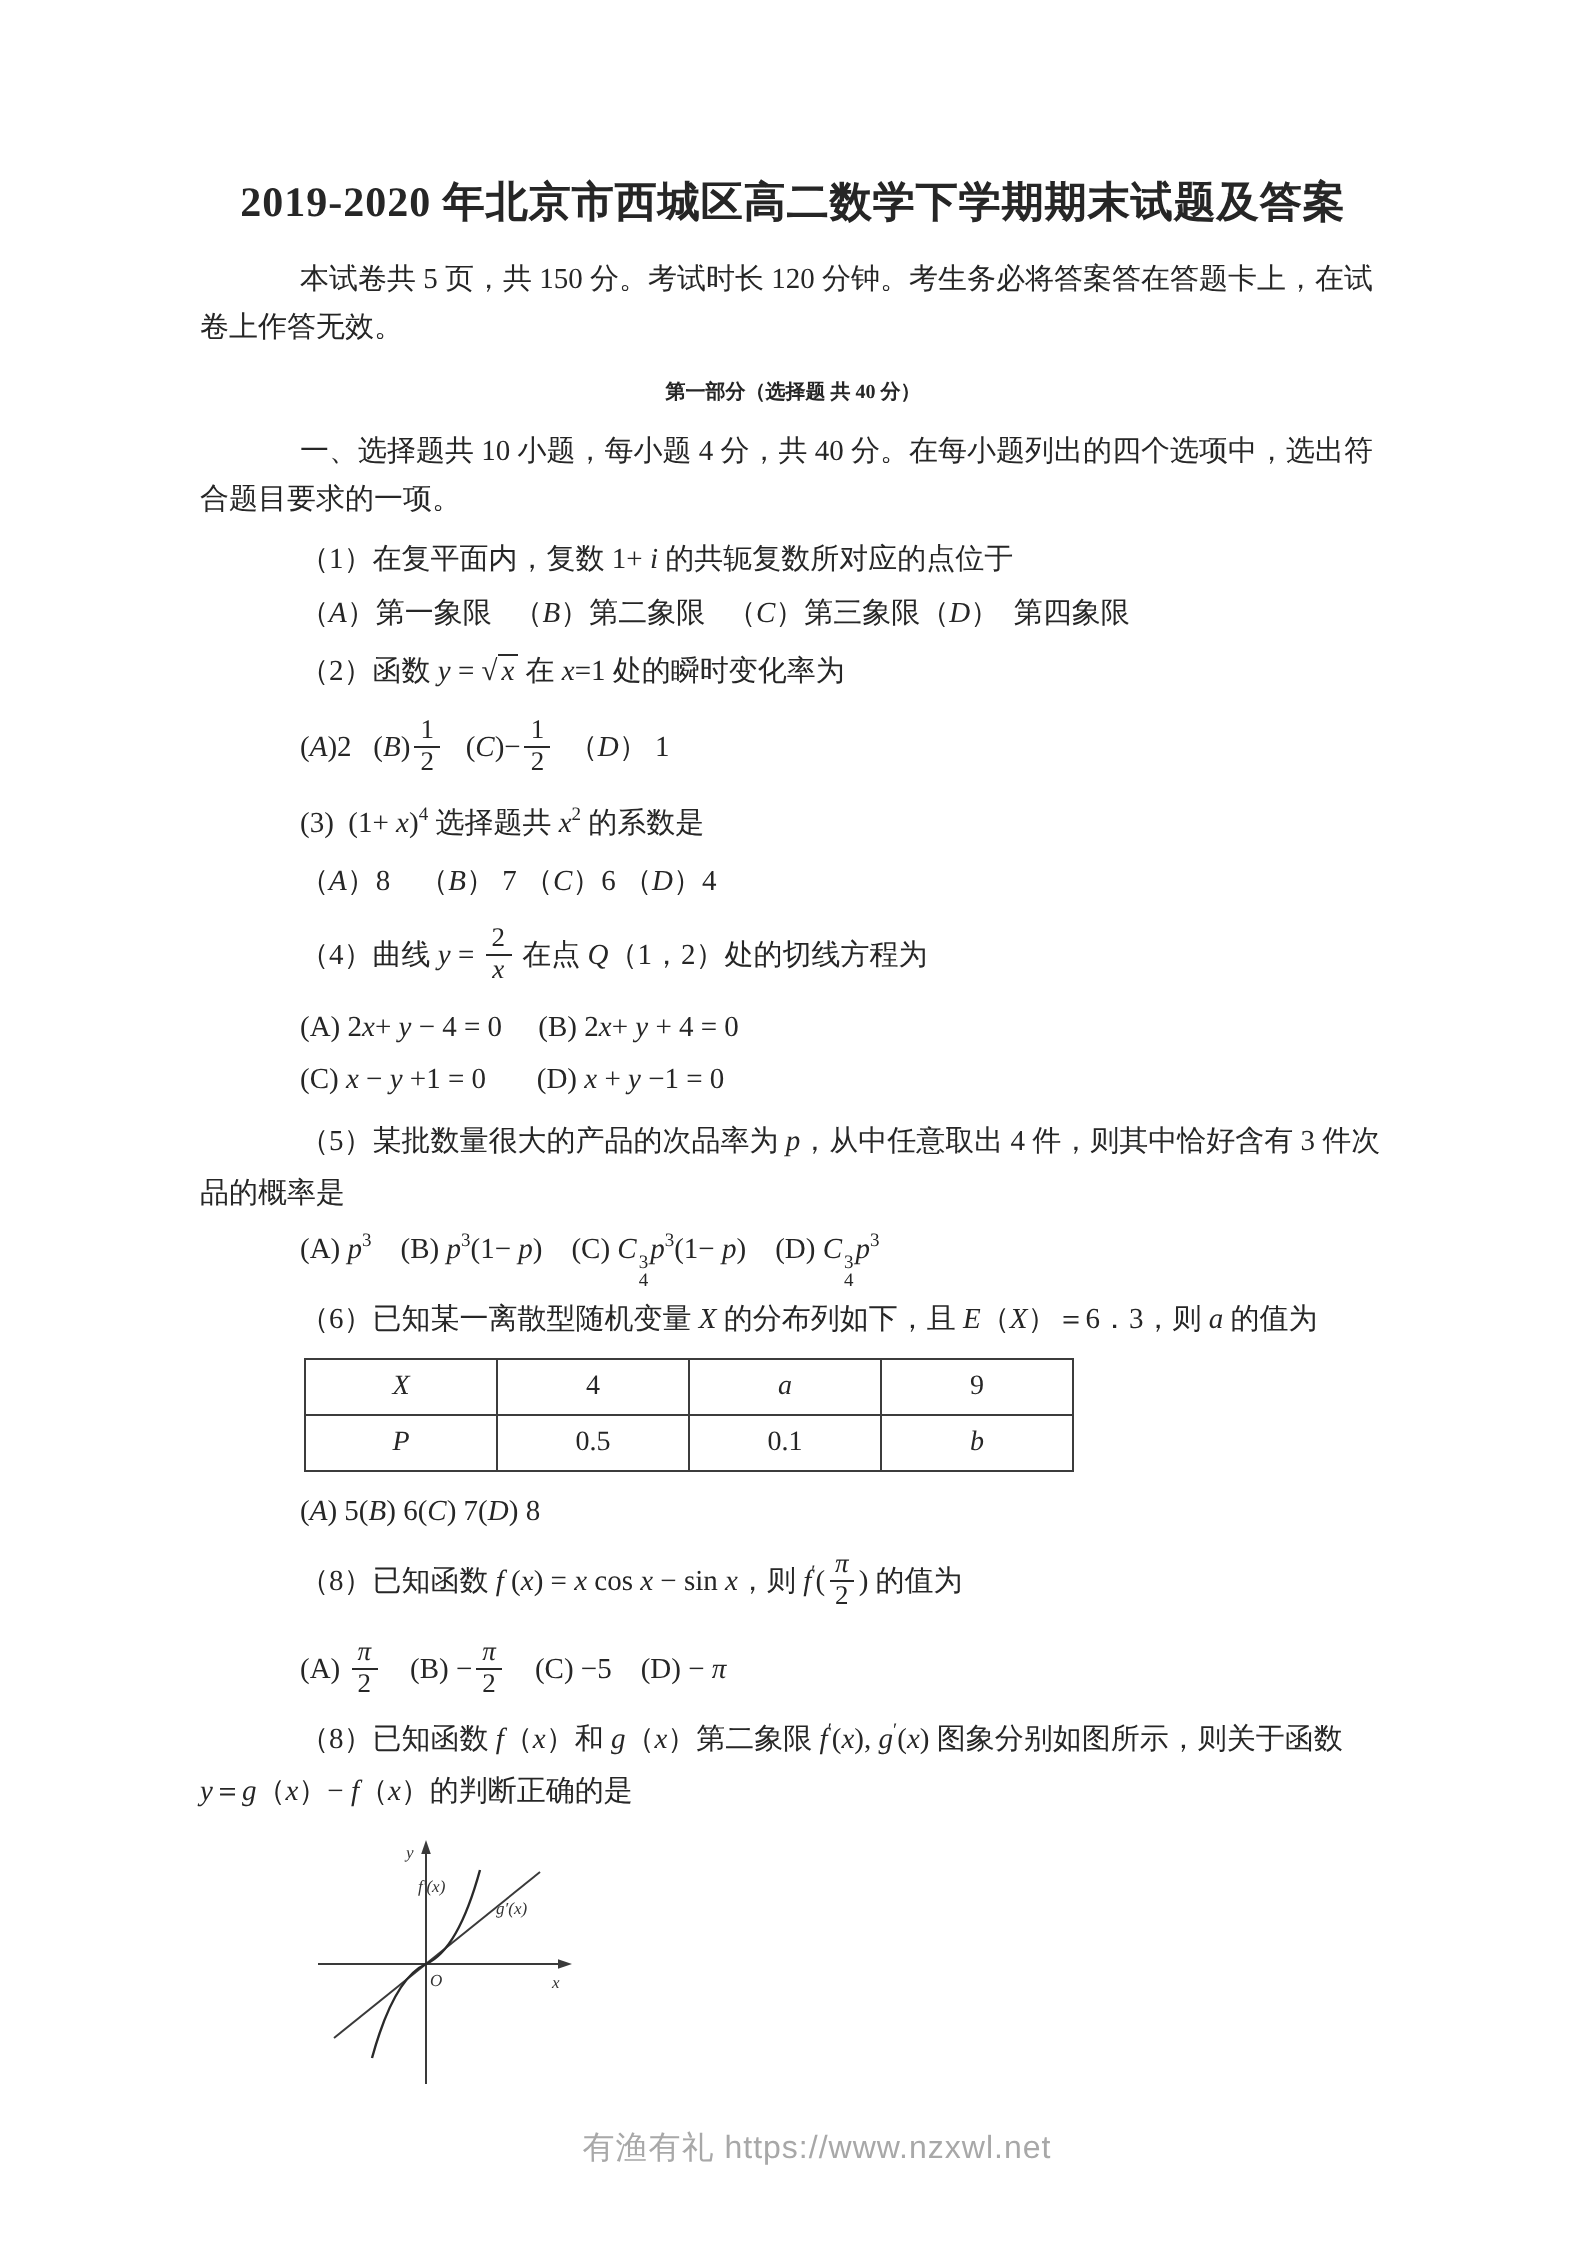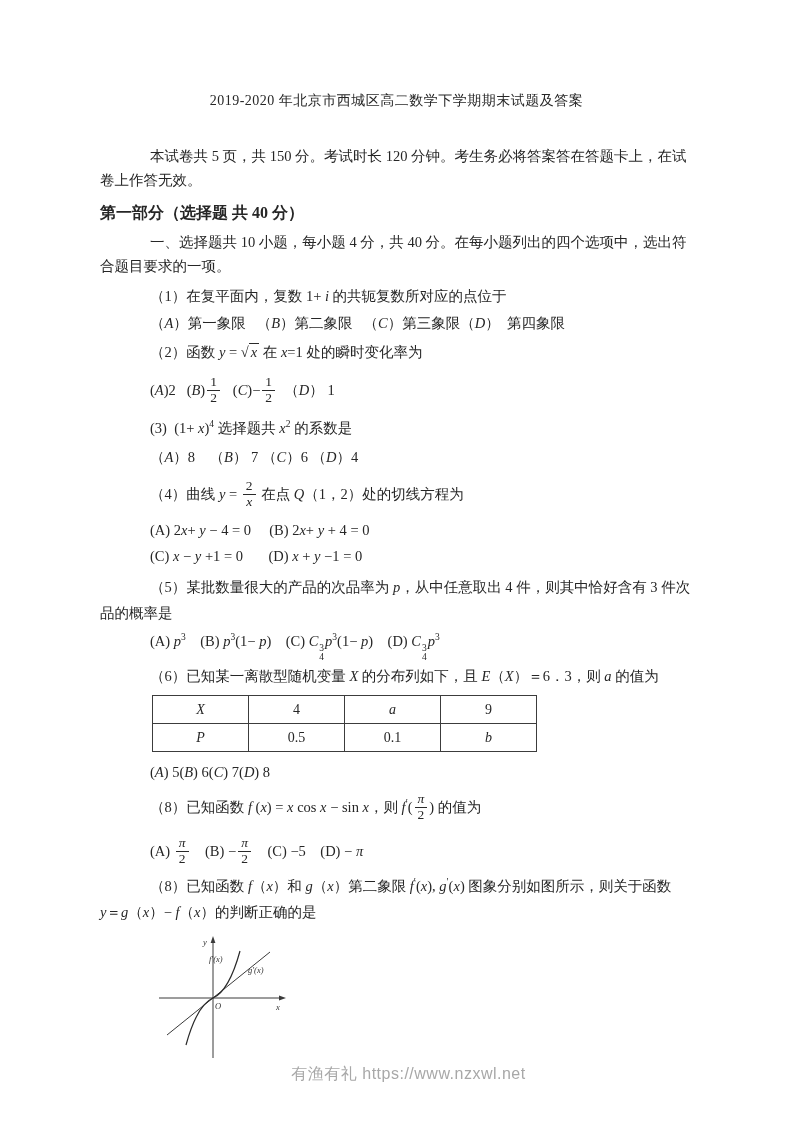--- a/index.html
+++ b/index.html
@@ -2,29 +2,29 @@
 <html><head>
 <meta charset="utf-8">
 <style>
   html,body{margin:0;padding:0;}
   body{
     width:793px;height:1122px;background:#ffffff;position:relative;overflow:hidden;
     font-family:"Liberation Serif","DejaVu Serif",serif;color:#262626;
   }
   main{padding:86px 100px 0 100px;}
   h1[data-name="page-title"]{
-    font-size:14px;font-weight:400;text-align:center;margin:0;line-height:30px;letter-spacing:0.5px;
+    font-size:21px;font-weight:700;text-align:center;margin:0;line-height:30px;letter-spacing:0.5px;
   }
   h2[data-name="part1-heading"]{
-    font-size:16px;font-weight:700;text-align:left;margin:8px 0 4px 0;line-height:26px;
+    font-size:10px;font-weight:700;text-align:center;margin:8px 0 4px 0;line-height:26px;
   }
   p.line{
     margin:0;padding-left:50px;font-size:14.5px;line-height:26px;white-space:pre-wrap;
   }
-  p[data-name="intro-line-1"]{padding-left:0;text-indent:50px;margin-top:28px;line-height:24px;}
+  p[data-name="intro-line-1"]{padding-left:0;text-indent:50px;margin-top:12px;line-height:24px;}
   p[data-name="intro-line-2"]{padding-left:0;line-height:24px;}
   p[data-name="section-intro-line-1"]{padding-left:0;text-indent:50px;line-height:24px;margin-top:4px;}
   p[data-name="section-intro-line-2"]{padding-left:0;line-height:24px;}
   p[data-name="q1-stem"]{margin-top:5px;}
   p[data-name="q1-options"]{line-height:28px;}
   p[data-name="q2-stem"]{line-height:30px;}
   p[data-name="q2-options"]{line-height:46px;}
   p[data-name="q3-stem"]{line-height:30px;}
   p[data-name="q3-options"]{line-height:28px;}
   p[data-name="q4-stem"]{line-height:46px;}

